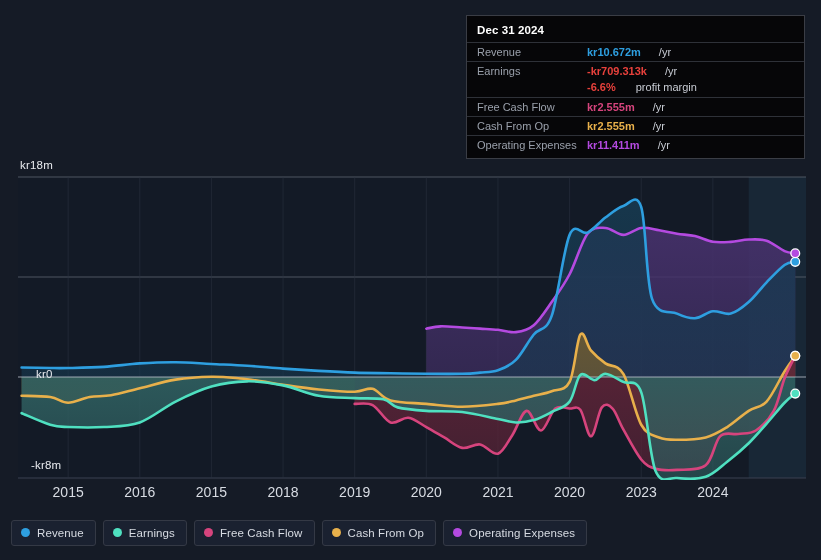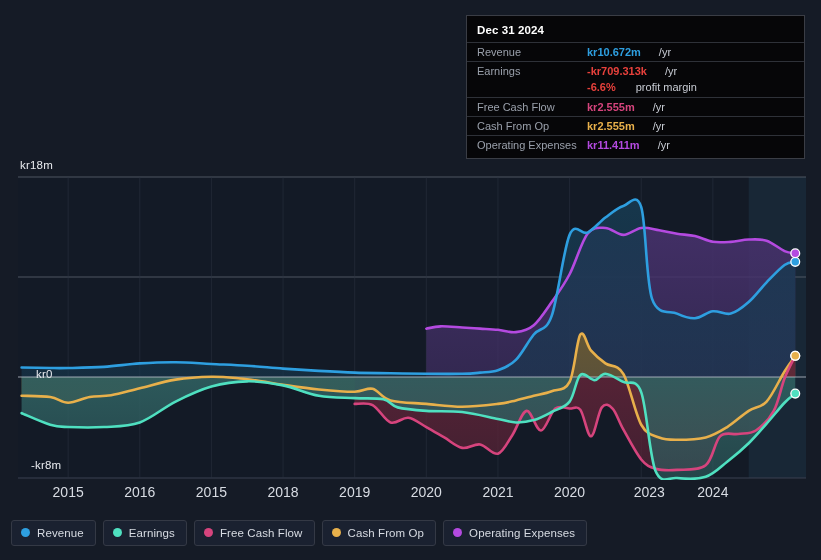--- a/index.html
+++ b/index.html
@@ -185,21 +185,21 @@
 
   <div id="x-ticks">
       <div class="x-tick" style="left: 68.1455px;">2015</div>
       <div class="x-tick" style="left: 139.782px;">2016</div>
       <div class="x-tick" style="left: 211.418px;">2015</div>
       <div class="x-tick" style="left: 283.055px;">2018</div>
       <div class="x-tick" style="left: 354.691px;">2019</div>
       <div class="x-tick" style="left: 426.327px;">2020</div>
       <div class="x-tick" style="left: 497.964px; text-align: center;">2021</div>
       <div class="x-tick" style="left: 569.6px;">2020</div>
-      <div class="x-tick" style="left: 641.236px; margin-left: 8px;">2023</div>
+      <div class="x-tick" style="left: 641.236px;">2023</div>
       <div class="x-tick" style="left: 712.873px;">2024</div>
     </div>
 
   <div id="tooltip">
     <div class="tt-title">Dec 31 2024</div>
     <div id="tt-rows">
         <div class="tt-row">
           <span class="tt-key">Revenue</span>
           <span class="tt-val" style="color: rgb(46, 159, 224);">kr10.672m</span>
           <span class="tt-unit">/yr</span>

